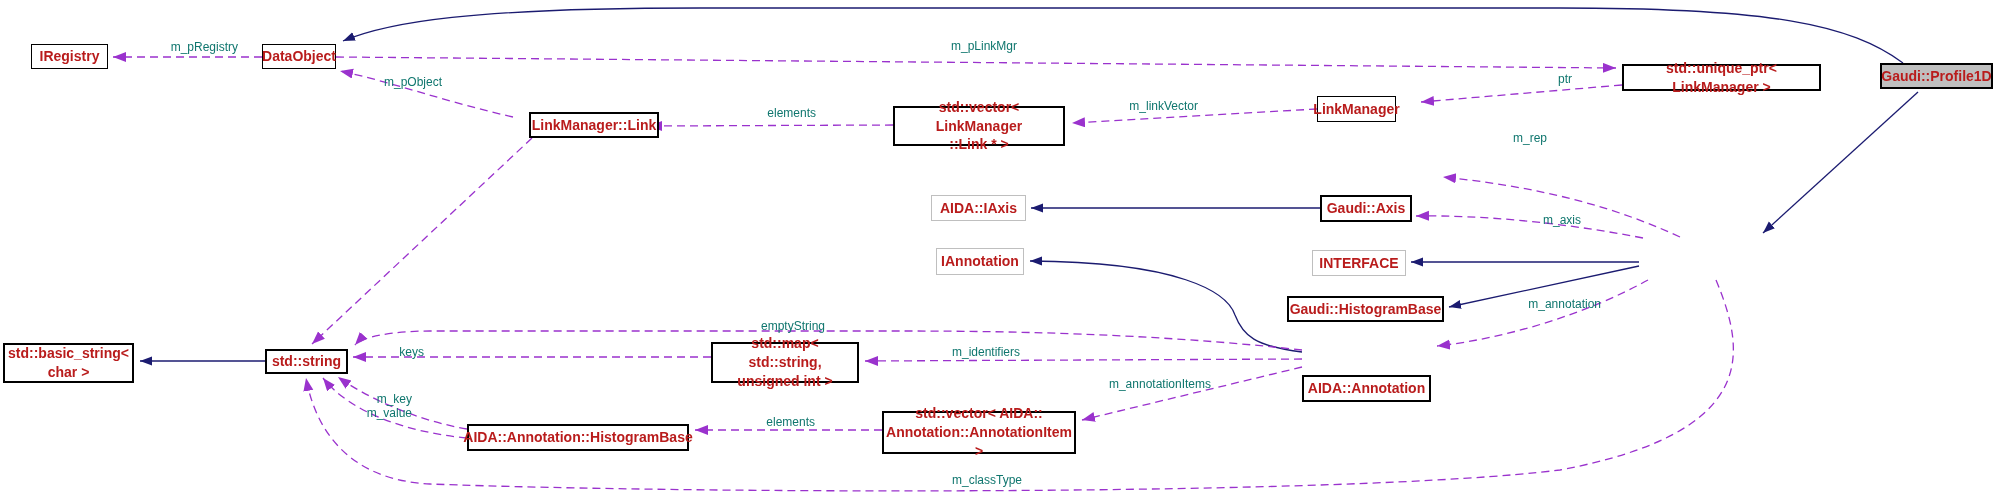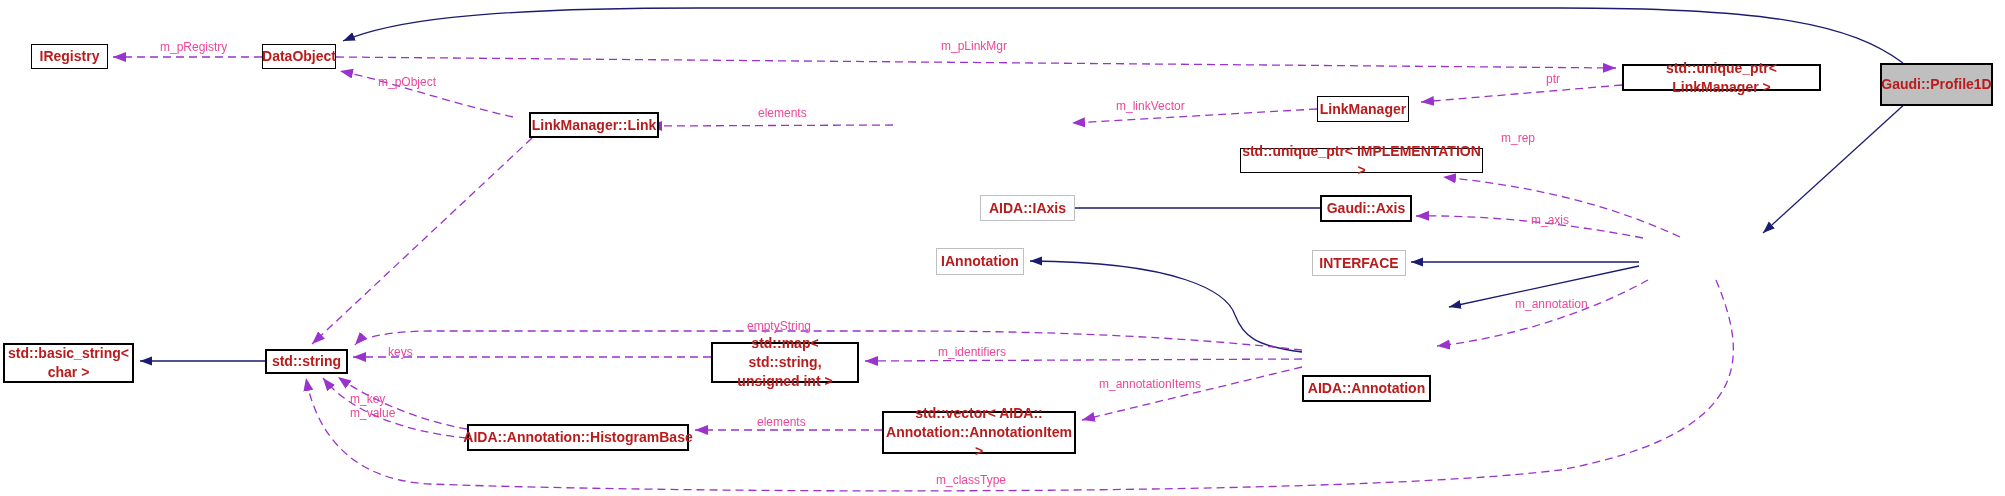--- a/index.html
+++ b/index.html
@@ -10,22 +10,22 @@
   #edges{position:absolute;left:0;top:0;width:2005px;height:496px;}
   .node{
     position:absolute;box-sizing:border-box;background:#ffffff;border:1px solid #000000;
     display:flex;align-items:center;justify-content:center;text-align:center;
     font-size:14px;line-height:1.35;color:#b91c1c;white-space:pre-line;z-index:2;font-weight:bold;
   }
   .node.thick{border-width:2px;}
   .node.ext{border-color:#bfbfbf;}
   .node.current{background:#bfbfbf;border-width:2px;}
   .elabel{
-    position:absolute;font-size:12px;color:#ec4899;white-space:pre-line;z-index:3;
-    text-align:left;line-height:1.2;
+    position:absolute;font-size:12px;color:#0f766e;white-space:pre-line;z-index:3;
+    text-align:right;line-height:1.2;
   }
   path.solid{fill:none;stroke:#1b1b70;stroke-width:1.3px;}
   path.dashed{fill:none;stroke:#9a32cd;stroke-width:1.3px;stroke-dasharray:8 5;}
 </style>
 </head>
 <body>
 
 <div id="canvas">
 
   <svg id="edges" viewBox="0 0 2005 496" xmlns="http://www.w3.org/2000/svg">
@@ -62,28 +62,30 @@
     <path class="dashed" d="M 467,438 C 405,432 350,412 323,378" marker-end="url(#ah-d)"></path>
     <path class="dashed" d="M 1643,238 C 1560,222 1480,215 1416,216" marker-end="url(#ah-d)"></path>
     <path class="dashed" d="M 1680,237 C 1600,200 1520,185 1443,177" marker-end="url(#ah-d)"></path>
     <path class="dashed" d="M 1648,280 C 1590,312 1510,338 1437,346" marker-end="url(#ah-d)"></path>
     <path class="dashed" d="M 1716,280 C 1745,350 1762,432 1560,470 C 1350,496 700,494 430,484 C 350,480 316,432 306,378" marker-end="url(#ah-d)"></path>
   </svg>
 
   <div class="node" style="left:31px;top:44px;width:77px;height:25px;">IRegistry</div>
   <div class="node" style="left:262px;top:44px;width:74px;height:25px;">DataObject</div>
   <div class="node thick" style="left:513px;top:112px;width:130px;height:26px;margin-left:16px;">LinkManager::Link</div>
-  <div class="node" style="left:1317px;top:96px;width:92px;height:26px;">LinkManager</div>
+  <div class="node thick" style="left:893px;top:106px;width:172px;height:40px;">std::vector&lt; LinkManager
+::Link * &gt;</div>
+  <div class="node" style="left:1317px;top:96px;width:79px;height:26px;">LinkManager</div>
   <div class="node thick" style="left:1622px;top:64px;width:199px;height:27px;">std::unique_ptr&lt; LinkManager &gt;</div>
-  <div class="node current" style="left:1880px;top:63px;width:113px;height:43px;">Gaudi::Profile1D</div>
-  <div class="node" style="left:1240px;top:148px;width:243px;height:25px;">std::unique_ptr&lt; IMPLEMENTATION &gt;</div>
-  <div class="node ext" style="left:980px;top:195px;width:95px;height:26px;">AIDA::IAxis</div>
+  <div class="node current" style="left:1880px;top:63px;width:113px;height:26px;">Gaudi::Profile1D</div>
+  <div class="node ext" style="left:931px;top:195px;width:95px;height:26px;">AIDA::IAxis</div>
   <div class="node thick" style="left:1320px;top:195px;width:92px;height:27px;">Gaudi::Axis</div>
   <div class="node ext" style="left:936px;top:248px;width:88px;height:27px;">IAnnotation</div>
   <div class="node ext" style="left:1312px;top:250px;width:94px;height:26px;">INTERFACE</div>
+  <div class="node thick" style="left:1287px;top:296px;width:157px;height:26px;">Gaudi::HistogramBase</div>
   <div class="node thick" style="left:1302px;top:347px;width:129px;height:27px;margin-top:28px;">AIDA::Annotation</div>
   <div class="node thick" style="left:3px;top:343px;width:131px;height:40px;">std::basic_string&lt;
 char &gt;</div>
   <div class="node thick" style="left:265px;top:349px;width:83px;height:25px;">std::string</div>
   <div class="node thick" style="left:711px;top:342px;width:148px;height:41px;">std::map&lt; std::string,
 unsigned int &gt;</div>
   <div class="node thick" style="left:467px;top:424px;width:222px;height:27px;">AIDA::Annotation::HistogramBase</div>
   <div class="node thick" style="left:882px;top:411px;width:194px;height:43px;">std::vector&lt; AIDA::
 Annotation::AnnotationItem &gt;</div>
 

